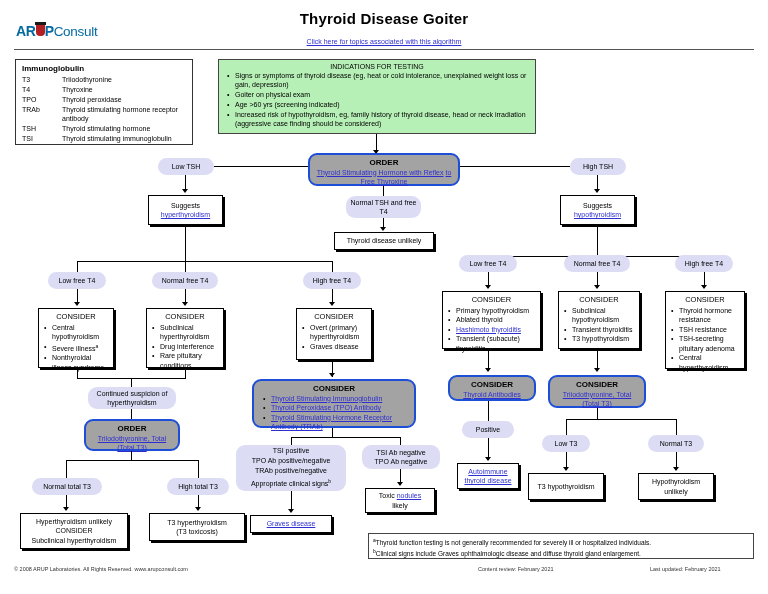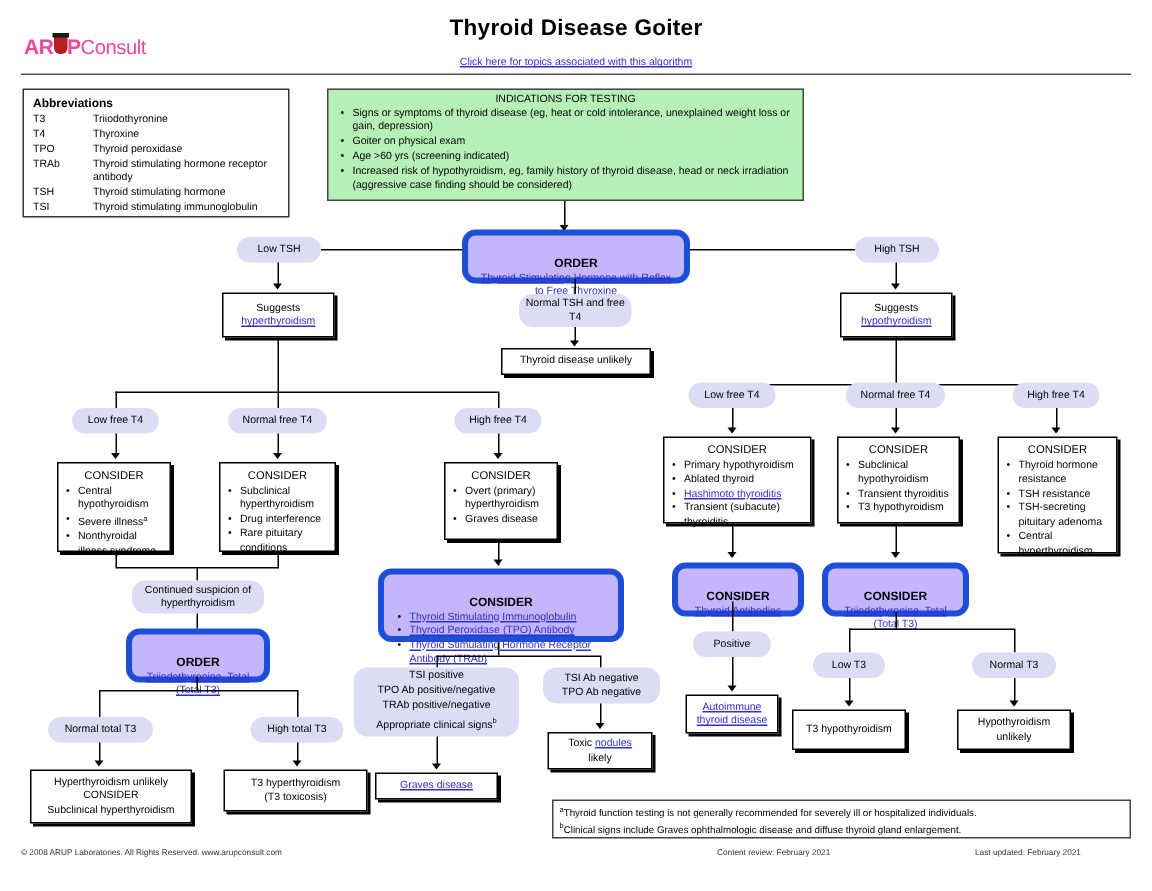--- a/index.html
+++ b/index.html
@@ -17,21 +17,21 @@
     background:#fff;
   }
 
   
   .abs{position:absolute;box-sizing:border-box;}
 
   
   #logo{ left:16px; top:20px; width:110px; height:22px; }
   .logo-text{
     font-size:14px; font-weight:bold; letter-spacing:-0.3px;
-    color:#ec4899; white-space:nowrap; line-height:22px;
+    color:#0369a1; white-space:nowrap; line-height:22px;
   }
   .logo-text .thin{font-weight:normal;font-size:13.5px;}
   .tube{
     display:inline-block; position:relative; width:9px; height:15px;
     vertical-align:-3px; margin:0 0px;
   }
   .tube i{
     position:absolute;left:0;top:0;width:9px;height:12px;
     background:#b41f24;border-radius:0 0 4px 4px;display:block;
   }
@@ -83,22 +83,22 @@
     font-size:7px; line-height:9px; display:flex;
     align-items:center; justify-content:center; padding:2px 4px;
   }
   .rect{
     background:#fff; border:1px solid #000; text-align:center;
     font-size:7px; line-height:9.5px; padding:3px 4px;
     display:flex; flex-direction:column; justify-content:center;
   }
   .rect.shadow{box-shadow:2px 2px 0 0 #000;border:1px solid #000;}
   .rounded{
-    background:#c4b5fd; border:4px solid #1d4ed8; border-radius:9px;
-    text-align:center; font-size:7px; line-height:9.5px; padding:14px 6px;
+    background:#a3a3a3; border:2px solid #1d4ed8; border-radius:9px;
+    text-align:center; font-size:7px; line-height:9.5px; padding:3px 6px;
   }
   .rounded .hd{font-weight:bold;font-size:8px;}
   .lst{ text-align:left; margin:0; padding:0 0 0 9px; list-style:none;}
   .lst li{position:relative;font-size:7px;line-height:9.5px;}
   .lst li:before{content:"\2022";position:absolute;left:-8px;top:0;}
   .ttl{font-size:7.5px;margin-bottom:1px;}
   a.lnk{color:#2f2fd0;text-decoration:underline;}
 
   
   .ln{position:absolute;background:#000;}
@@ -132,21 +132,21 @@
     </div>
   </div>
 
   <div class="abs" id="title">Thyroid Disease Goiter</div>
   <div class="abs" id="subtitle">
     <a href="#" class="lnk">Click here for topics associated with this algorithm</a>
   </div>
   <div class="abs" id="hrule"></div>
 
   <div class="abs" id="abbrev">
-    <div class="hd">Abbreviations</div>
+    <div class="hd">Immunoglobulin</div>
     <table>
         <tbody>
       <tr>
             <td class="k">T3</td>
             <td>Triiodothyronine</td>
           </tr>
       <tr>
             <td class="k">T4</td>
             <td>Thyroxine</td>
           </tr>

